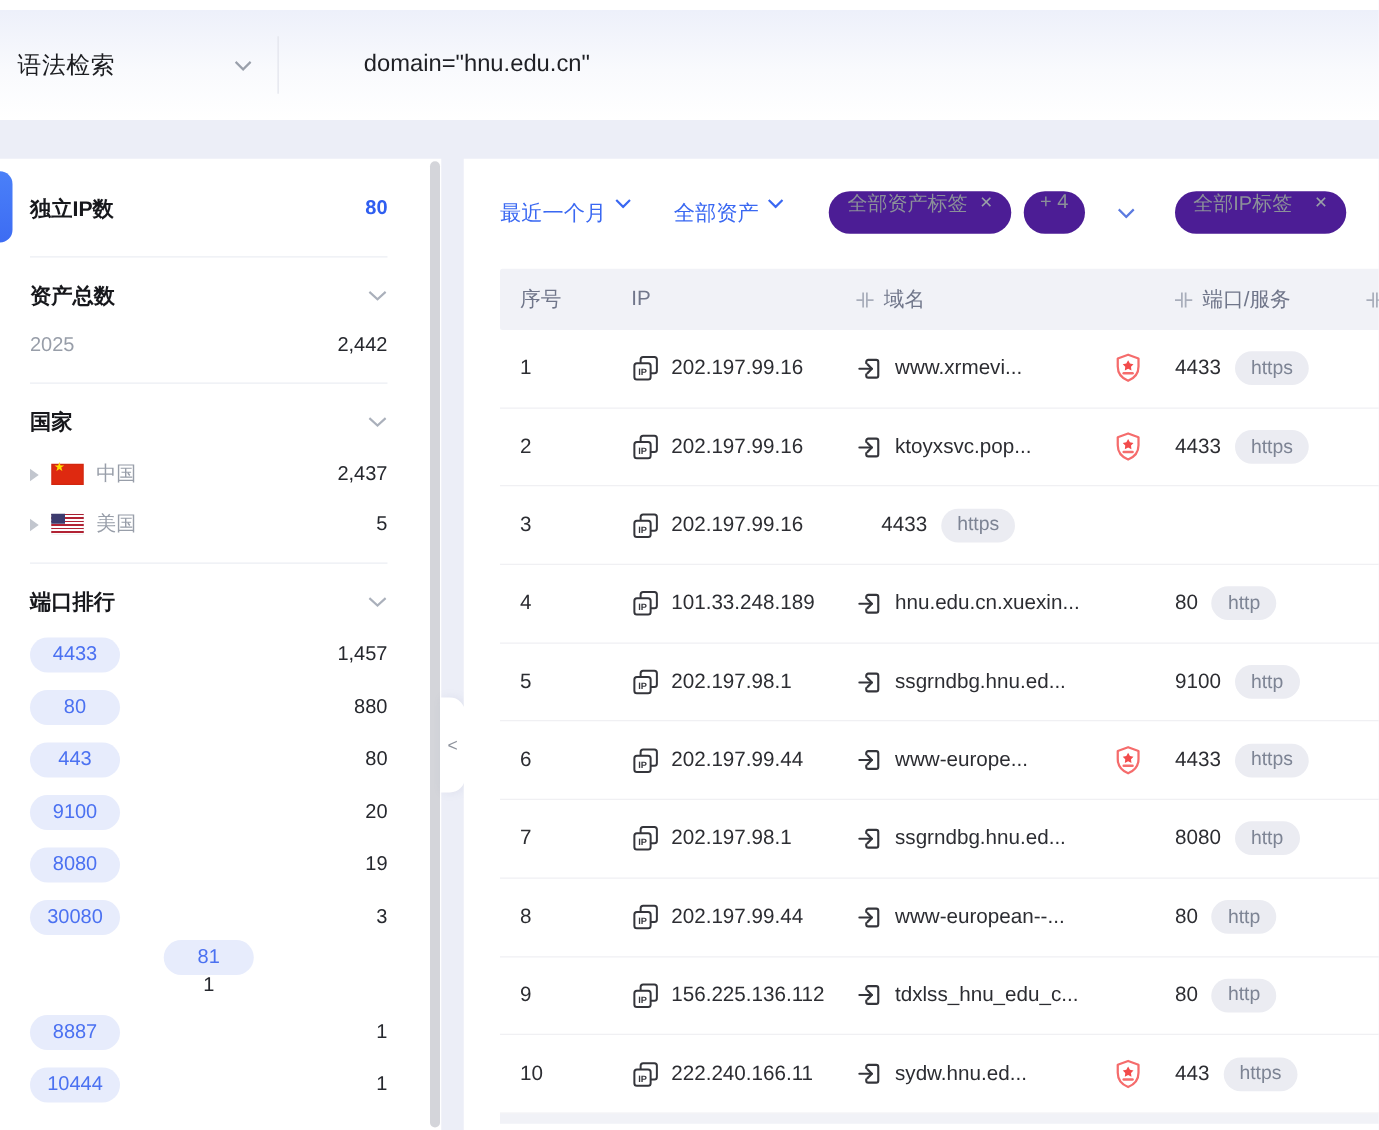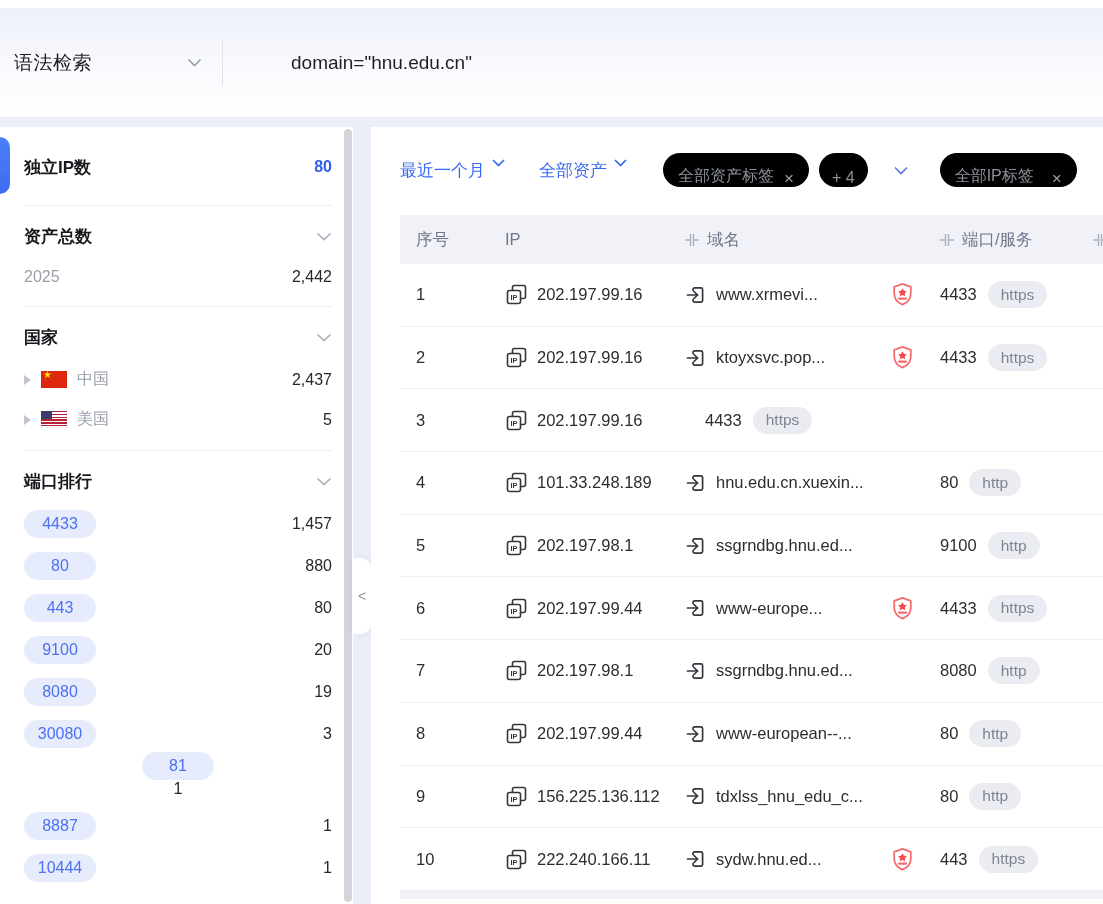--- a/index.html
+++ b/index.html
@@ -1,41 +1,41 @@
 <!DOCTYPE html>
 <html><head>
 <meta charset="utf-8">
 <style>
   * { margin:0; padding:0; box-sizing:border-box; }
   html,body { width:1103px; height:904px; overflow:hidden; background:#ecEEf7;
     font-family:"Liberation Sans","DejaVu Sans",sans-serif; color:#2b2b2f; }
 
   
-  .topbar { position:absolute; left:0; top:0; width:1103px; height:117px; background:#fff; }
+  .topbar { position:absolute; left:0; top:0; width:1103px; height:96px; background:#fff; }
   .topbar-grad { position:absolute; left:0; top:8px; right:0; bottom:0;
     background:linear-gradient(180deg,#edf0fa 0%,#f9fafd 55%,#ffffff 100%);
     display:flex; align-items:center; }
   .mode-select { width:222px; display:flex; align-items:center; justify-content:space-between;
     padding:0 20px 0 14px; cursor:pointer; }
   .mode-select .lbl { font-size:19px; color:#1c1d21; letter-spacing:.5px; }
   .v-div { width:1px; height:46px; background:#e2e4ec; }
   .query { margin-left:68px; font-size:19px; color:#1f2025; }
 
   
   .chev { display:inline-block; }
   .caret-r { width:0; height:0; border-top:5px solid transparent; border-bottom:5px solid transparent;
     border-left:7px solid #c2c6ce; }
 
   
   .sidebar { position:absolute; left:0; top:127px; width:353px; height:777px; background:#fff; }
   .side-scrollbar { position:absolute; left:344px; top:2px; width:8px; height:773px;
     background:#d4d5da; border-radius:4px; }
   .active-pill { position:absolute; left:0; top:10px; width:10px; height:57px;
     background:linear-gradient(180deg,#4a80f8,#3d6cf3); border-radius:0 10px 10px 0; }
-  .side-inner { padding:0 12px 0 24px; width:344px; }
+  .side-inner { padding:0 34px 0 24px; width:344px; }
   .sec { border-bottom:1px solid #eceef3; padding:17px 0 20px; }
   .sec-head { display:flex; align-items:center; justify-content:space-between; height:26px; }
   .sec-title { font-size:17px; font-weight:bold; color:#17181c; }
   .row-line { display:flex; align-items:center; justify-content:space-between; margin-top:19px; }
   .muted { font-size:16px; color:#989ea9; }
   .cnt { font-size:16px; color:#26282e; }
   .blue-num { font-size:16px; font-weight:bold; color:#2f5ef0; }
   .country-left { display:flex; align-items:center; gap:10px; }
   .flag { width:26px; height:17px; position:relative; flex:none; box-shadow:0 0 0 1px rgba(0,0,0,.05) inset; }
   .flag-cn { background:#de2910; }
@@ -46,22 +46,22 @@
     color:#4b71f1; font-size:16px; display:flex; align-items:center; justify-content:center; cursor:pointer; }
   .collapse-handle { position:absolute; left:352px; top:558px; width:20px; height:76px; background:#fff;
     border-radius:0 12px 12px 0; box-shadow:2px 0 8px rgba(120,130,170,.12);
     display:flex; align-items:center; justify-content:center; color:#8d929c; font-size:14px; cursor:pointer; }
 
   
   .main { position:absolute; left:371px; top:127px; width:732px; height:777px; background:#fff; overflow:hidden; }
   .filters { display:flex; align-items:center; margin:26px 0 0 29px; white-space:nowrap; }
   .f-link { display:flex; align-items:flex-start; gap:7px; color:#3a68f2; font-size:17px; cursor:pointer; }
   .f-link + .f-link { margin-left:34px; }
-  .tag-pill { height:34px; border-radius:17px; background:#000000; color:#8b9099; font-size:16px;
-    display:flex; align-items:flex-end; gap:10px; padding:0 15px; cursor:pointer; flex:none; }
+  .tag-pill { height:34px; border-radius:17px; background:#4c1d95; color:#8b9099; font-size:16px;
+    display:flex; align-items:flex-start; gap:10px; padding:0 15px; cursor:pointer; flex:none; }
   .tag-pill .x { color:#9aa0a8; font-size:17px; line-height:1; cursor:pointer; }
   .tag-asset { margin-left:36px; }
   .tag-plus { margin-left:10px; padding:0 13px; }
   .f-chev { margin-left:26px; }
   .tag-ip { margin-left:32px;gap:18px; }
 
   
   .table { margin:28px 0 0 29px; width:740px; }
   .thead { display:flex; align-items:center; height:49px; background:#f1f2f7; border-radius:2px;
     color:#70768a; font-size:16.5px; }

